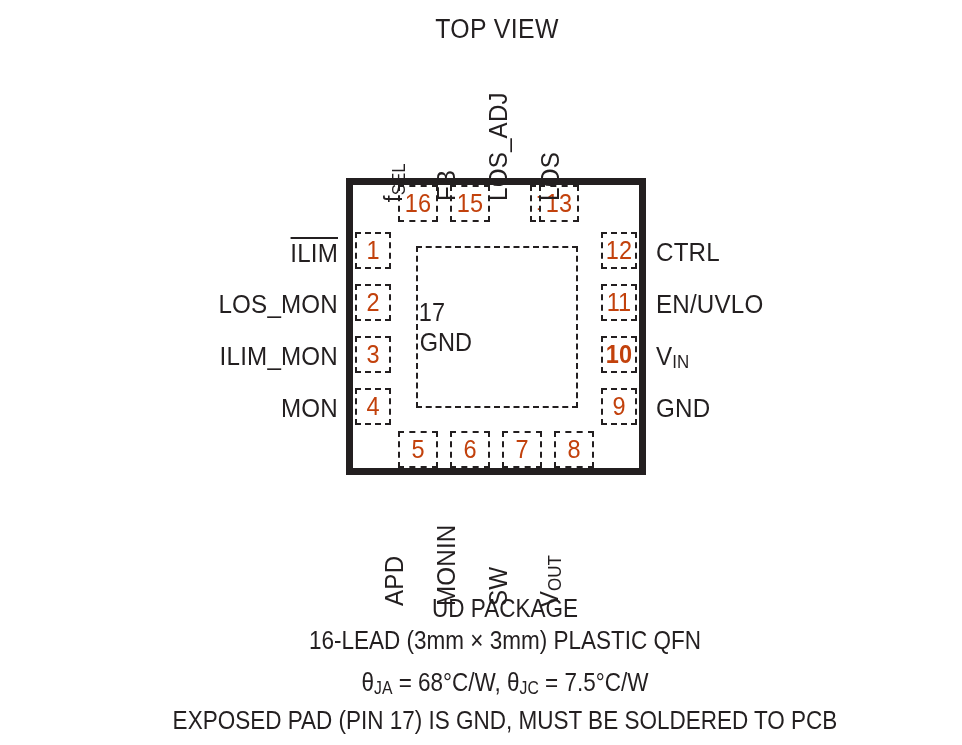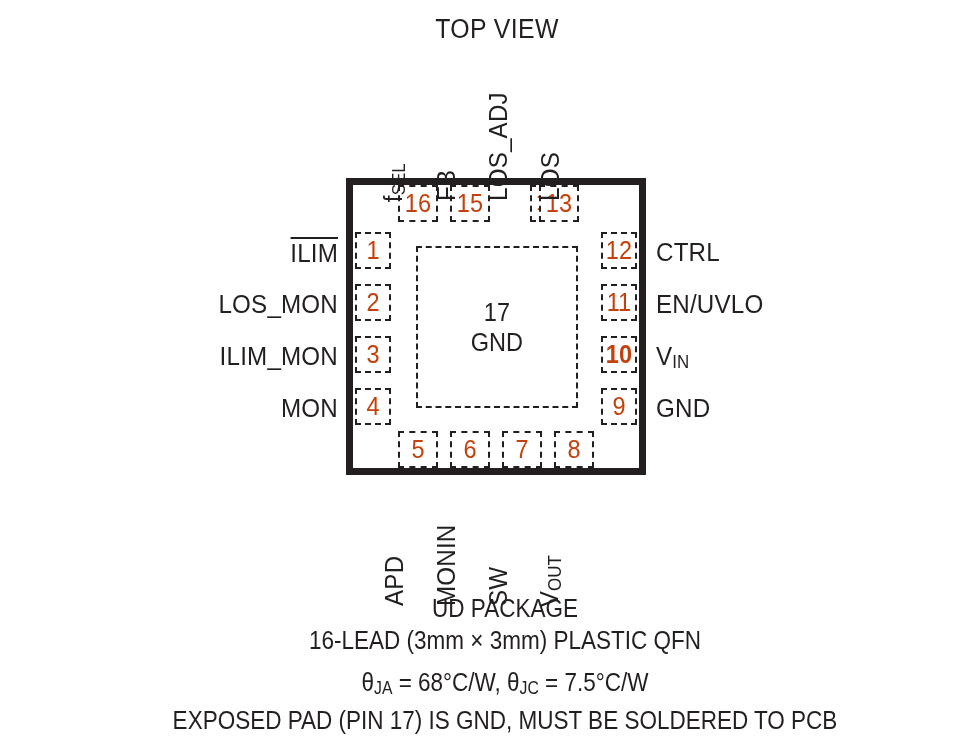--- a/index.html
+++ b/index.html
@@ -90,21 +90,21 @@
     position: absolute;
     left: 400px;
     top: 246px;
     width: 162px;
     height: 162px;
     box-sizing: border-box;
     border: 2.8px dashed #231f20;
     background: #ffffff;
     display: flex;
     flex-direction: column;
-    align-items: center;
+    align-items: flex-start;
     justify-content: center;
     font-size: 25px;
     line-height: 1.22;
   }
   #exposed-pad span { transform: scaleX(0.94); }
 
   
   #caption {
     position: absolute;
     left: 8px;

